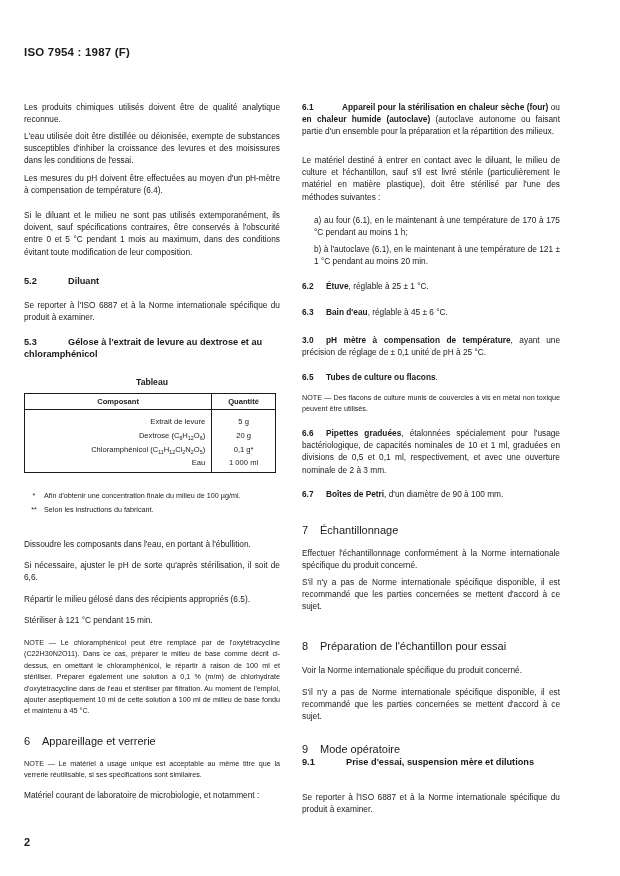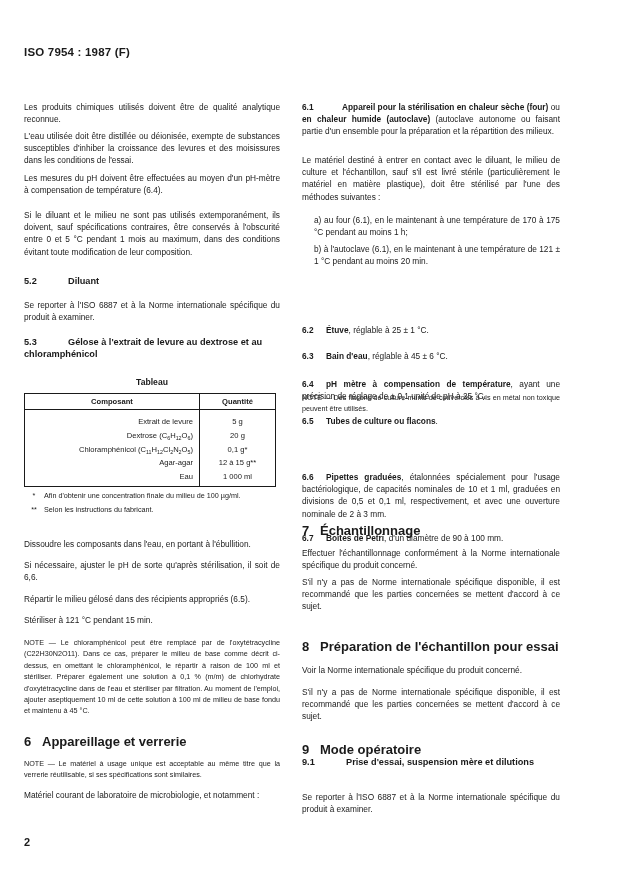--- a/index.html
+++ b/index.html
@@ -7,28 +7,28 @@
          font-family:"Liberation Sans", sans-serif; }
   .header { position:absolute; left:24px; top:46px; font-weight:bold; font-size:11.5px; letter-spacing:0.2px; }
   .col { position:absolute; top:0; width:256px; }
   .col.left { left:24px; }
   .col.right { left:302px; width:258px; }
   .blk { position:absolute; left:0; width:100%; }
   p { margin:0; font-size:8.3px; line-height:12.2px; text-align:justify; }
   p.small { font-size:7.2px; line-height:11.4px; }
   .h2 { font-weight:bold; font-size:9.2px; line-height:12px; }
   .h2 .num { display:inline-block; width:44px; }
-  .h1 { font-weight:bold; font-size:13px; line-height:13px; }
+  .h1 { font-weight:normal; font-size:11px; line-height:13px; }
   .h1 .num { display:inline-block; width:18px; }
   b { font-weight:bold; }
-  .item { display:block; font-size:8.3px; line-height:12.2px; text-align:justify;margin-top:44px; }
+  .item { display:block; font-size:8.3px; line-height:12.2px; text-align:justify; }
   .item .num { font-weight:bold; display:inline-block; width:24px; }
   .tbl-title { text-align:center; font-weight:bold; font-size:8.6px; }
   table.comp { border-collapse:collapse; width:252px; font-size:7.6px; border:1.2px solid #1a1a1a; }
-  table.comp th { font-weight:bold; border-bottom:1px solid #1a1a1a; padding:3px 4px; font-size:7.6px; }
+  table.comp th { font-weight:bold; border-bottom:1px solid #1a1a1a; padding:3px 16px; font-size:7.6px; }
   table.comp th.c1, table.comp td.c1 { border-right:1px solid #1a1a1a; text-align:right; }
   table.comp th.c1 { text-align:center; }
   table.comp td { padding:1px 6px; line-height:11.8px; }
   table.comp td.c2 { text-align:center; }
   table.comp tr.first td { padding-top:6px; }
   table.comp tr.last td { padding-bottom:3px; }
   .fn { font-size:7.2px; line-height:11.5px; display:flex; }
   .fn .mk { width:20px; text-align:center; flex-shrink:0; }
   .list { padding-left:12px; }
   .pagenum { position:absolute; left:24px; top:836px; font-weight:bold; font-size:11px; }
@@ -70,24 +70,20 @@
           <td class="c2">5 g</td>
         </tr>
         <tr>
           <td class="c1"><span>Dextrose</span> (C<sub>6</sub>H<sub>12</sub>O<sub>6</sub>)</td>
           <td class="c2">20 g</td>
         </tr>
         <tr>
           <td class="c1"><span>Chloramphénicol</span> (C<sub>11</sub>H<sub>12</sub>Cl<sub>2</sub>N<sub>2</sub>O<sub>5</sub>)</td>
           <td class="c2">0,1 g*</td>
         </tr>
-        <tr>
-          <td class="c1">Agar-agar</td>
-          <td class="c2">12 à 15 g**</td>
-        </tr>
         <tr class="last">
           <td class="c1">Eau</td>
           <td class="c2">1 000 ml</td>
         </tr>
       </tbody>
     </table>
   </div>
 
   <div class="blk" style="top:490px">
     <div class="fn">
@@ -115,21 +111,21 @@
 </div>
 
 <div class="col right">
   <p class="blk" style="top:101px"><b class="num" style="display:inline-block;width:40px">6.1</b><b>Appareil pour la stérilisation en chaleur sèche (four)</b><span> ou </span><b>en chaleur humide (autoclave)</b><span> (autoclave autonome ou faisant partie d'un ensemble pour la préparation et la répartition des milieux.</span></p>
   <p class="blk" style="top:154px">Le matériel destiné à entrer en contact avec le diluant, le milieu de culture et l'échantillon, sauf s'il est livré stérile (particulièrement le matériel en matière plastique), doit être stérilisé par l'une des méthodes suivantes :</p>
   <p class="blk list" style="top:214px;width:246px">a)   au four (6.1), en le maintenant à une température de 170 à 175 °C pendant au moins 1 h;</p>
   <p class="blk list" style="top:243px;width:246px">b)   à l'autoclave (6.1), en le maintenant à une température de 121 ± 1 °C pendant au moins 20 min.</p>
 
   <p class="blk item" style="top:280px"><span class="num">6.2</span><b>Étuve</b><span>, réglable à 25 ± 1 °C.</span></p>
   <p class="blk item" style="top:306px"><span class="num">6.3</span><b>Bain d'eau</b><span>, réglable à 45 ± 6 °C.</span></p>
-  <p class="blk item" style="top:334px"><span class="num">6.4</span><b>pH mètre à compensation de température</b><span>, ayant une précision de réglage de ± 0,1 unité de pH à 25 °C.</span></p>
+  <p class="blk item" style="top:334px"><span class="num">3.0</span><b>pH mètre à compensation de température</b><span>, ayant une précision de réglage de ± 0,1 unité de pH à 25 °C.</span></p>
   <p class="blk item" style="top:371px"><span class="num">6.5</span><b>Tubes de culture ou flacons</b><span>.</span></p>
   <p class="blk small" style="top:392px">NOTE — Des flacons de culture munis de couvercles à vis en métal non toxique peuvent être utilisés.</p>
 
   <p class="blk item" style="top:427px"><span class="num">6.6</span><b>Pipettes graduées</b><span>, étalonnées spécialement pour l'usage bactériologique, de capacités nominales de 10 et 1 ml, graduées en divisions de 0,5 et 0,1 ml, respectivement, et avec une ouverture nominale de 2 à 3 mm.</span></p>
   <p class="blk item" style="top:488px"><span class="num">6.7</span><b>Boîtes de Petri</b><span>, d'un diamètre de 90 à 100 mm.</span></p>
 
   <div class="blk h1" style="top:524px">
     <span class="num">7</span><span>Échantillonnage</span>
   </div>
   <p class="blk" style="top:547px">Effectuer l'échantillonnage conformément à la Norme internationale spécifique du produit concerné.</p>

